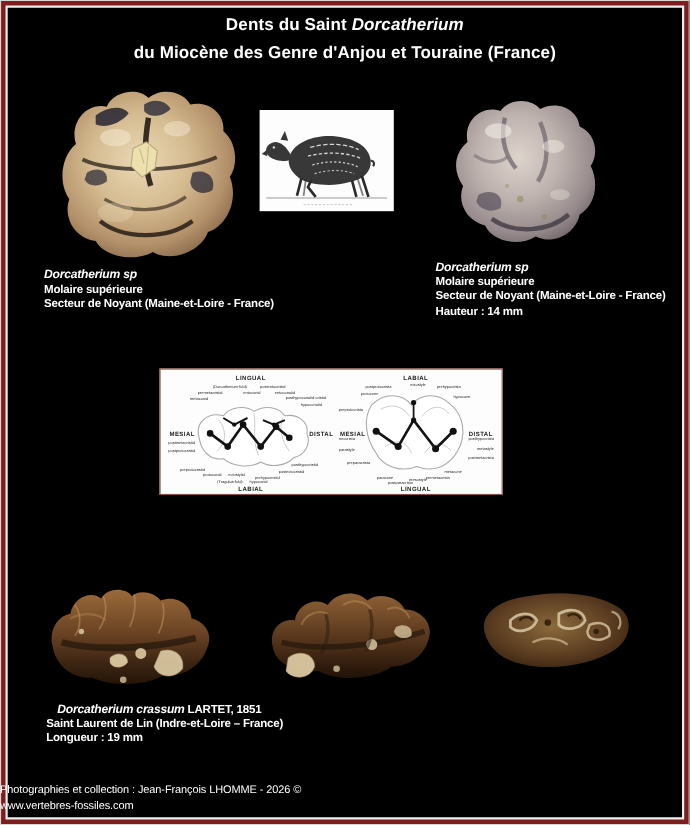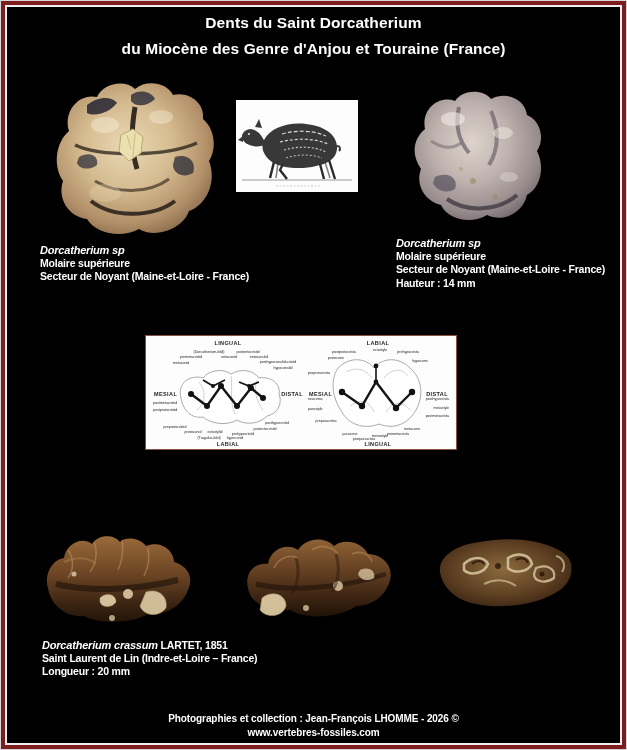--- a/index.html
+++ b/index.html
@@ -3,30 +3,30 @@
 <meta charset="utf-8">
 <style>
   html,body{margin:0;padding:0;background:#000;}
   .plate{
     position:relative;width:627px;height:750px;background:#000;overflow:hidden;
     box-shadow: inset 0 0 0 1px #d6d6d6, inset 0 0 0 5px #7e1d1d, inset 0 0 0 7px #efefef;
     font-family:"Liberation Sans",sans-serif;
   }
   .title{position:absolute;top:10px;left:0;right:0;text-align:center;color:#fff;
          font-weight:bold;font-size:15.5px;line-height:26px;letter-spacing:0.1px;}
-  .title .it{text-align:right;}
+  .title .it{font-style:italic;text-align:right;}
   .caption{position:absolute;color:#fff;font-weight:bold;font-size:10.5px;line-height:13.2px;letter-spacing:-0.2px;}
   .caption .sp{font-style:italic;font-size:11px;}
-  .caption .indent{}
+  .caption .indent{margin-left:10px;}
   .panel{position:absolute;background:#fdfdfd;}
   .animal-panel{left:236px;top:100px;width:122px;height:92px;}
   .diagram-panel{left:145px;top:335px;width:310px;height:113px;border:1px solid #8a5040;
                  display:flex;align-items:center;justify-content:center;}
-  .footer{position:absolute;top:712px;left:0;right:0;text-align:center;color:#fff;
-          font-weight:bold;font-size:10px;line-height:13.5px;letter-spacing:-0.1px;}
+  .footer{position:absolute;top:712px;left:0;right:0;text-align:left;color:#fff;
+          font-weight:normal;font-size:10px;line-height:13.5px;letter-spacing:-0.1px;}
   .abs{position:absolute;}
   svg text{font-family:"Liberation Sans",sans-serif;fill:#222;}
   svg .orient{font-size:5.5px;font-weight:bold;letter-spacing:0.4px;}
   svg .lbl{font-size:3.6px;}
 </style>
 </head>
 <body>
 
 <div class="plate">
 
@@ -247,21 +247,21 @@
     <path d="M92,32 C96,29 102,30 104,35" stroke="#241505" stroke-width="2" fill="none" opacity="0.8"></path>
     <path d="M60,56 C72,50 84,52 92,58" stroke="#d0bd96" stroke-width="2" fill="none" opacity="0.7"></path>
     <path d="M132,28 C140,30 142,38 138,44" stroke="#d9c9a4" stroke-width="2" fill="none" opacity="0.7"></path>
     <circle cx="74" cy="38" r="3" fill="#2a1608" opacity="0.8"></circle>
     <circle cx="118" cy="46" r="2.5" fill="#2a1608" opacity="0.8"></circle>
   </svg>
 
   <div class="caption" style="left:42px;top:639px">
     <div class="indent"><span class="sp">Dorcatherium crassum</span> <span>LARTET, 1851</span></div>
     <div>Saint Laurent de Lin (Indre-et-Loire – France)</div>
-    <div>Longueur : 20 mm</div>
+    <div>Longueur : 19 mm</div>
   </div>
 
   <div class="footer">
     <div>Photographies et collection : Jean-François LHOMME - 2026 ©</div>
     <div>www.vertebres-fossiles.com</div>
   </div>
 
 </div>
 
 </body></html>

